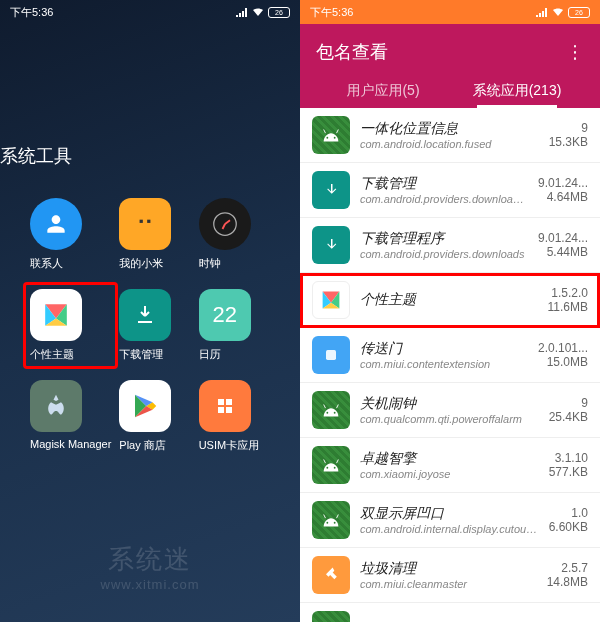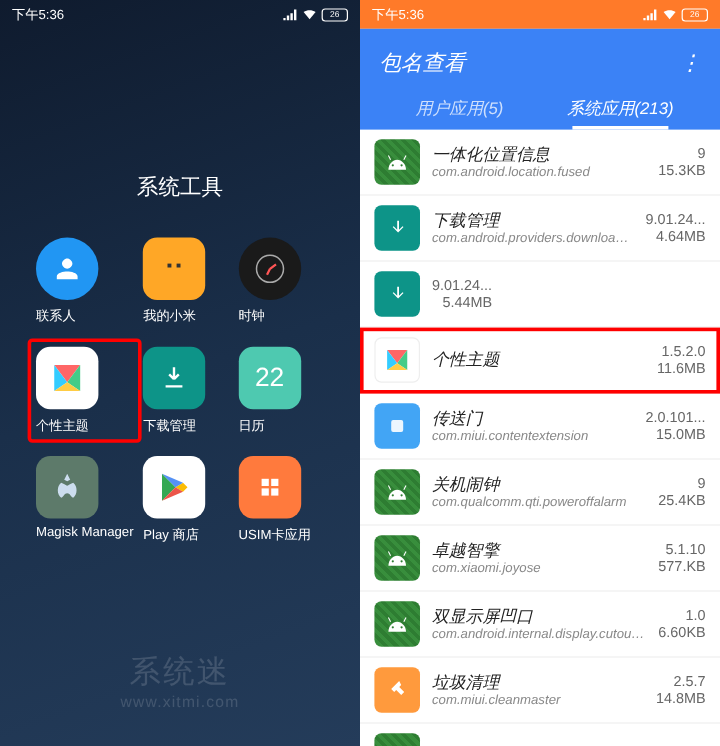--- a/index.html
+++ b/index.html
@@ -10,21 +10,21 @@
 .phone-right { background: #fff; color: #333; }
 
 
 .statusbar { height: 24px; display: flex; align-items: center; justify-content: space-between; padding: 0 10px; font-size: 11px; }
 .statusbar .right-icons { display: flex; align-items: center; gap: 4px; }
 .sig-icon, .wifi-icon { width: 12px; height: 10px; }
 .batt { border: 1px solid currentColor; border-radius: 3px; width: 22px; height: 11px; position: relative; display: flex; align-items: center; justify-content: center; font-size: 7px; }
 .phone-right .statusbar { color: #fff; background: #ff7a29; }
 
 
-.folder-title { text-align: center; font-size: 18px; margin-top: 120px; margin-bottom: 30px; font-weight: 300; }
+.folder-title { font-size: 18px; margin-top: 120px; margin-bottom: 30px; font-weight: 300; }
 .app-grid { display: grid; grid-template-columns: repeat(3, 1fr); gap: 18px 8px; padding: 0 30px; }
 .app { display: flex; flex-direction: column; align-items: flex-start; gap: 6px; }
 .app-icon { width: 52px; height: 52px; border-radius: 12px; display: flex; align-items: center; justify-content: center; font-size: 20px; color: #fff; position: relative; }
 .app-label { font-size: 11px; color: #fff; text-align: center; white-space: nowrap; }
 .highlight-red { border: 3px solid #f00; padding: 4px; margin: -7px; border-radius: 4px; }
 .watermark { position: absolute; bottom: 30px; left: 0; right: 0; text-align: center; color: rgba(255,255,255,0.15); }
 .watermark .wm1 { font-size: 26px; font-weight: normal; letter-spacing: 2px; }
 .watermark .wm2 { font-size: 13px; letter-spacing: 1px; }
 
 
@@ -32,21 +32,21 @@
 .ic-clock { background: #1a1a1a; border-radius: 50%; }
 .ic-mi { background: #ffa726; }
 .ic-theme { background: #fff; }
 .ic-download { background: #0d9488; }
 .ic-calendar { background: #4ec9b0; }
 .ic-magisk { background: #5d7a6a; }
 .ic-play { background: #fff; }
 .ic-usim { background: #ff7a3d; }
 
 
-.app-header { background: #3b82f6; color: #fff; padding: 8px 16px 0; font-style: italic; }
+.app-header { background: #be185d; color: #fff; padding: 8px 16px 0; }
 .app-title-row { display: flex; align-items: center; justify-content: space-between; height: 40px; }
 .app-title { font-size: 18px; }
 .more-icon { font-size: 18px; }
 .tabs { display: flex; }
 .tab { flex: 1; text-align: center; padding: 10px 0 8px; font-size: 14px; position: relative; opacity: 0.75; }
 .tab.active { opacity: 1; }
 .tab.active::after { content: ""; position: absolute; left: 20%; right: 20%; bottom: 0; height: 3px; background: #fff; }
 
 .app-list { overflow-y: hidden; height: calc(622px - 24px - 48px - 36px); }
 .row { display: flex; align-items: center; padding: 8px 12px; border-bottom: 1px solid #eee; gap: 10px; position: relative; }
@@ -247,20 +247,24 @@
             <div class="ver">9.01.24...</div>
             <div class="size">4.64MB</div>
           </div>
         </div>
         <div class="row">
           <div class="ricon ric-teal">
             <svg width="18" height="18" viewBox="0 0 24 24">
               <path fill="#fff" d="M12 4v10l-4-4-1 1 6 6 6-6-1-1-4 4V4z"></path>
             </svg>
           </div>
+          <div class="mid">
+            <div class="name">下载管理程序</div>
+            <div class="pkg">com.android.providers.downloads</div>
+          </div>
           <div class="meta">
             <div class="ver">9.01.24...</div>
             <div class="size">5.44MB</div>
           </div>
         </div>
         <div class="row hl">
           <div class="ricon ric-theme">
             <svg class="theme-svg-sm" viewBox="0 0 40 40">
               <path fill="#f66" d="M8 8h24L20 24z"></path>
               <path fill="#3cf" d="M8 8L20 24 8 32z"></path>
@@ -318,21 +322,21 @@
               <circle cx="16" cy="10" r="1" fill="#2e7d32"></circle>
               <line x1="6" y1="5" x2="4" y2="1" stroke="#fff"></line>
               <line x1="18" y1="5" x2="20" y2="1" stroke="#fff"></line>
             </svg>
           </div>
           <div class="mid">
             <div class="name">卓越智擎</div>
             <div class="pkg">com.xiaomi.joyose</div>
           </div>
           <div class="meta">
-            <div class="ver">5.1.10</div>
+            <div class="ver">3.1.10</div>
             <div class="size">577.KB</div>
           </div>
         </div>
         <div class="row">
           <div class="ricon ric-green">
             <svg class="android-head" viewBox="0 0 24 14">
               <path fill="#fff" d="M4 14c0-5 4-9 8-9s8 4 8 9z"></path>
               <circle cx="8" cy="10" r="1" fill="#2e7d32"></circle>
               <circle cx="16" cy="10" r="1" fill="#2e7d32"></circle>
               <line x1="6" y1="5" x2="4" y2="1" stroke="#fff"></line>

